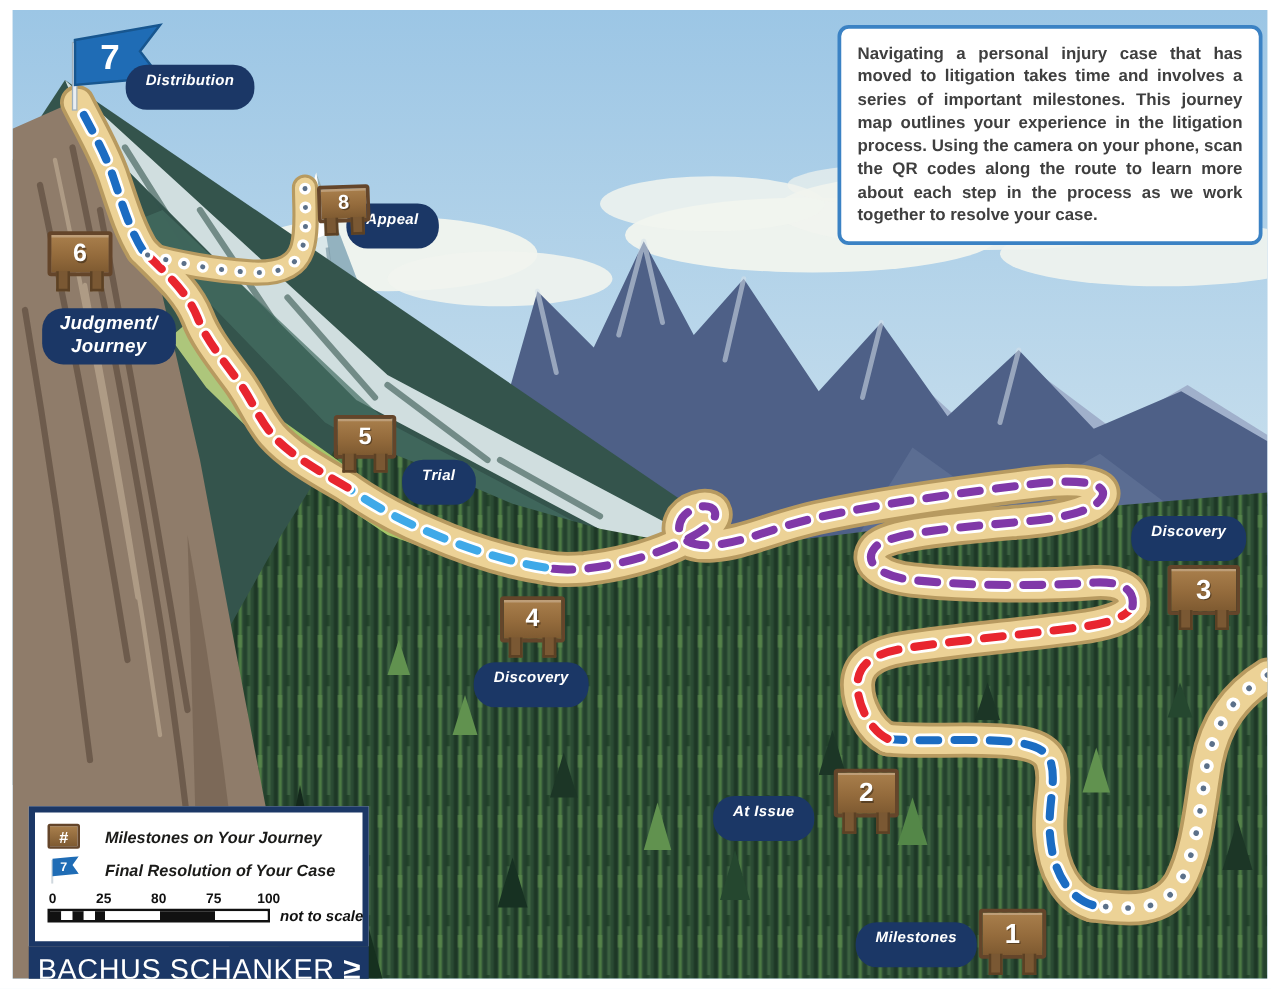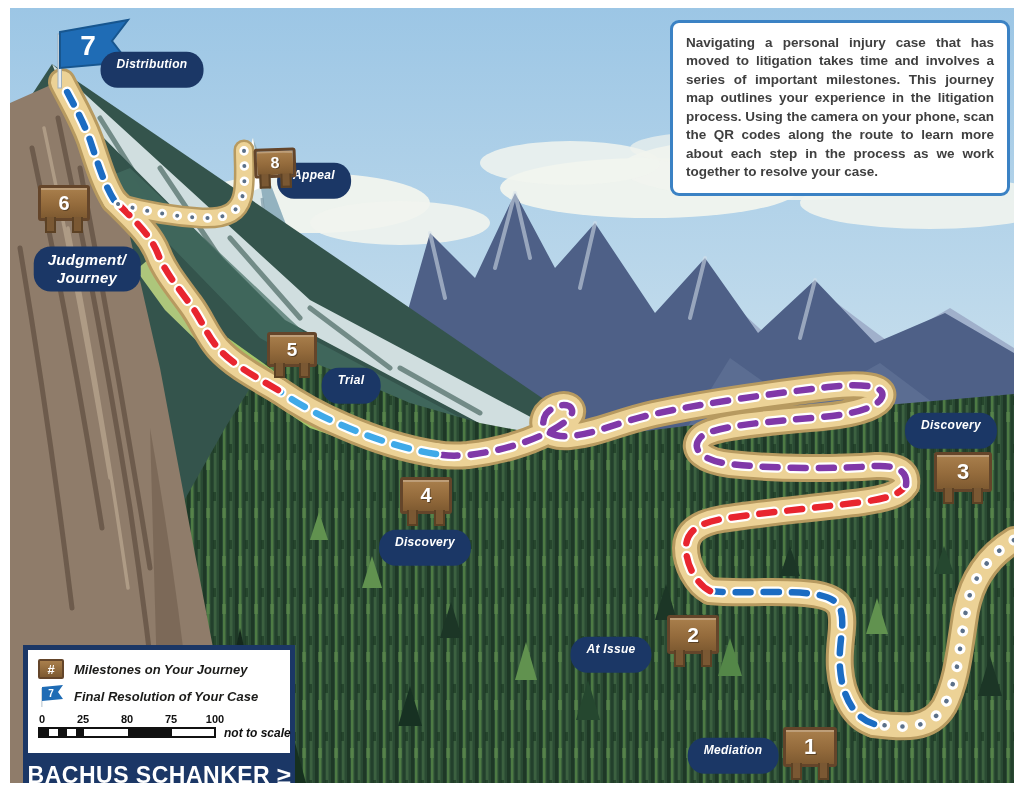--- a/index.html
+++ b/index.html
@@ -28,38 +28,38 @@
   
   .info-box{position:absolute;left:660px;top:12px;width:340px;box-sizing:border-box;
         background:#fff;border:3px solid #3b82c4;border-radius:9px;padding:11px 13px;
         font-size:13.5px;font-weight:bold;color:#3f3f3f;line-height:1.37;text-align:justify;}
 
   
   .legend-wrap{position:absolute;left:13px;top:637px;width:272px;}
   .legend-box{box-sizing:border-box;width:272px;background:#fff;border:5px solid #1b3766;
         border-bottom-width:4px;padding:7px 10px 6px;}
   .legend-row{display:flex;align-items:center;gap:10px;margin:2px 0 6px;}
-  .legend-row .txt{font-size:13px;font-weight:bold;font-style:italic;color:#1b1b19;}
+  .legend-row .txt{font-size:13px;font-weight:bold;font-style:italic;color:#1b1b19;margin-left:10px;}
   .mini-sign{width:26px;height:20px;flex:0 0 26px;background:linear-gradient(180deg,#a97f4c,#7e5a31);
         border:2px solid #64452a;border-radius:2px;color:#fff;font-weight:bold;font-size:13px;
         display:flex;align-items:center;justify-content:center;box-sizing:border-box;}
   .scalebar{position:relative;height:34px;margin-top:2px;}
   .scale-ticks{position:relative;height:13px;font-size:11px;font-weight:bold;color:#111;}
   .scale-ticks span{position:absolute;transform:translateX(-50%);}
   .bar{position:absolute;left:0;top:14px;width:178px;height:11px;border:2px solid #111;
         box-sizing:border-box;display:flex;background:#fff;}
   .bar div{height:100%;}
   .seg-b{background:#111;}
   .seg-w{background:#fff;}
   .scale-note{position:absolute;left:186px;top:13px;font-size:12px;font-weight:bold;font-style:italic;color:#111;white-space:nowrap;}
 
   
   .logo-bar{box-sizing:border-box;width:272px;height:37px;background:#1b3766;
         display:flex;align-items:center;justify-content:center;gap:7px;color:#fff;}
-  .logo-text{font-size:23px;font-weight:bold;letter-spacing:.5px;white-space:nowrap;}
+  .logo-text{font-size:23px;font-weight:normal;letter-spacing:.5px;white-space:nowrap;}
   .logo-glyph{font-size:24px;font-weight:bold;transform:scaleX(1.05);}
 </style>
 </head>
 <body>
 
 <div class="canvas">
 
   <svg class="scene" viewBox="0 0 1004 775" preserveAspectRatio="none">
     <defs>
       <linearGradient id="sky" x1="0" y1="0" x2="0" y2="1">
@@ -232,21 +232,21 @@
   <div class="pill" style="left:142px;top:62px;">Distribution</div>
   <div class="pill" style="left:304px;top:173px;">Appeal</div>
   <div class="pill two-line" style="left:65px;top:261px;margin-left:12px;">
     <span>Judgment/</span>
     <span>Journey</span>
   </div>
   <div class="pill" style="left:341px;top:378px;">Trial</div>
   <div class="pill" style="left:415px;top:540px;">Discovery</div>
   <div class="pill" style="left:941px;top:423px;">Discovery</div>
   <div class="pill" style="left:601px;top:634px;margin-top:13px;">At Issue</div>
-  <div class="pill" style="left:723px;top:748px;">Mediation</div>
+  <div class="pill" style="left:723px;top:748px;">Milestones</div>
 
   <div class="sign" style="left:773px;top:719px;">
     <div class="board" style="width:48px;height:34px;font-size:22px;">1</div>
     <div class="leg" style="left:8px;top:36px;height:15px;"></div>
       <div class="leg" style="right:8px;top:36px;height:15px;"></div>
   </div>
   <div class="sign" style="left:657px;top:607px;">
     <div class="board" style="width:46px;height:33px;font-size:21px;">2</div>
     <div class="leg" style="left:7px;top:35px;height:15px;"></div>
       <div class="leg" style="right:7px;top:35px;height:15px;"></div>

